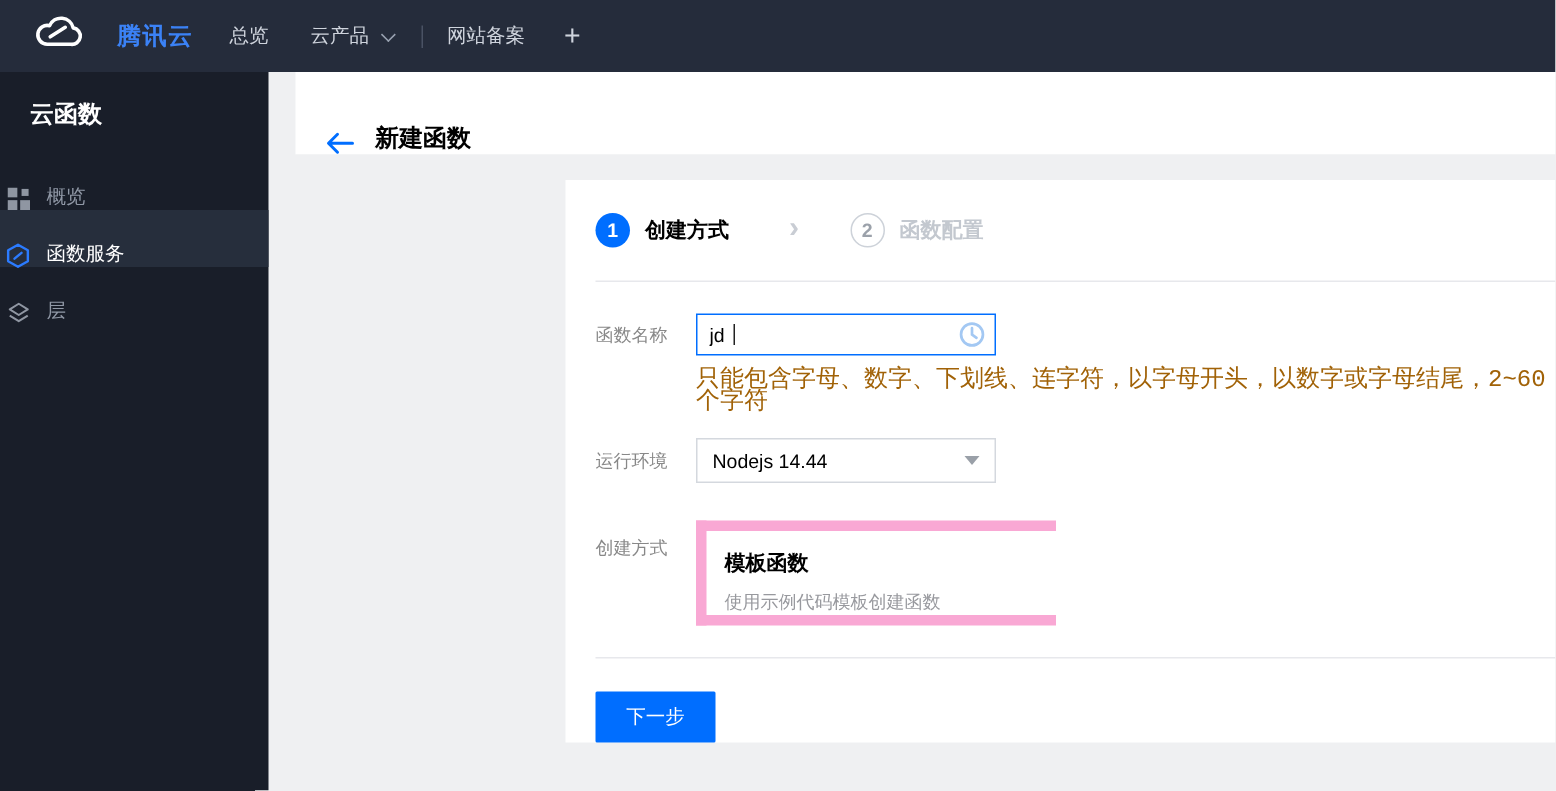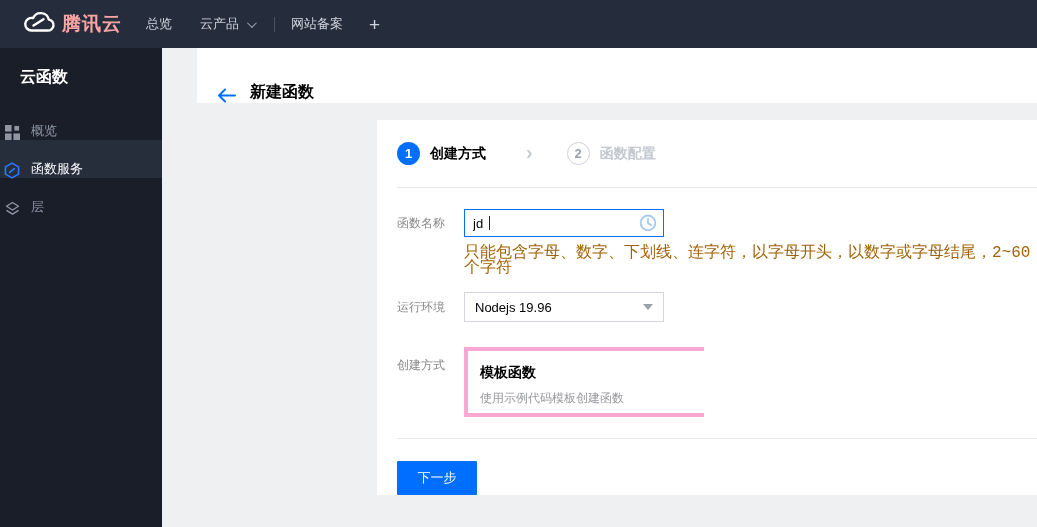--- a/index.html
+++ b/index.html
@@ -4,31 +4,31 @@
 <style>
   * { margin:0; padding:0; box-sizing:border-box; }
   html,body { width:1037px; height:527px; overflow:hidden;
     font-family:"Liberation Sans","DejaVu Sans",sans-serif; background:#eff0f2; }
   .stage { position:relative; width:1037px; height:527px; }
 
   
   .topbar { position:absolute; left:0; top:0; width:100%; height:48px;
     background:#252c3b; display:flex; align-items:center; }
   .logo { display:flex; align-items:center; margin-left:22px; cursor:pointer; }
-  .brand { color:#fca5a5; font-size:19px; font-weight:bold; margin-left:6px; letter-spacing:1px; }
+  .brand { color:#3b82f6; font-size:16px; font-weight:bold; margin-left:22px; letter-spacing:1px; }
   .topnav { display:flex; align-items:center; margin-left:24px; }
   .topnav-item { color:#cfd4dd; font-size:13px; cursor:pointer; display:flex; align-items:center; }
   .topnav-item + .topnav-item { margin-left:28px; }
   .caret-down { width:7px; height:7px; border-right:1.5px solid #9aa3b2;
     border-bottom:1.5px solid #9aa3b2; transform:rotate(45deg) translateY(-2px); margin-left:8px; }
   .topnav-sep { width:1px; height:15px; background:#4a5264; margin:0 16px 0 20px; }
   .topnav-plus { color:#cfd4dd; font-size:19px; margin-left:26px; cursor:pointer; line-height:1; }
 
   
-  .sidebar { position:absolute; left:0; top:48px; width:162px; bottom:0; background:#191e29; }
+  .sidebar { position:absolute; left:0; top:48px; width:179px; bottom:0; background:#191e29; }
   .side-title { padding:18px 0 0 20px; font-size:16px; font-weight:bold; color:#fff; line-height:22px; }
   .side-menu { margin-top:14px; }
   .side-item { height:38px; display:flex; align-items:flex-end; padding-left:4px;
     color:#9098a6; font-size:13px; cursor:pointer; }
   .side-item .si-icon { width:16px; height:16px; margin-right:11px; display:flex;
     align-items:center; justify-content:center; }
   .side-item.active { background:#262e3c; color:#fff; }
 
   
   .main-header { position:absolute; left:197px; top:48px; right:0; height:55px;
@@ -71,21 +71,21 @@
   .clock { position:absolute; right:7px; top:5px; cursor:pointer; }
   .helper { margin-top:9px; font-size:16px; color:#a16207; line-height:15px;font-family:Liberation Mono, monospace; }
 
   .select-box { width:200px; height:30px; border:1px solid #d4d8de; background:#fff;
     display:flex; align-items:center; justify-content:space-between; padding:0 10px;
     font-size:13px; color:#000; cursor:pointer; }
   .tri-down { width:0; height:0; border-left:5px solid transparent;
     border-right:5px solid transparent; border-top:6px solid #9aa0a8; }
 
   .tiles { display:flex; }
-  .tile { width:240px; height:70px; border:4px solid #f9a8d4; background:#fff;
+  .tile { width:240px; height:70px; border:7px solid #f9a8d4; background:#fff;
     padding:13px 12px; cursor:pointer; }
   .tile.plain { border-right:none; }
   .tile.selected { width:239px; border:1px solid #006eff; background:#f3f4f6; }
   .tile-title { font-size:14px; font-weight:bold; color:#000; }
   .tile-desc { font-size:12px; color:#98999e; margin-top:8px; }
 
   .card-footer-divider { margin-top:21px; }
   .next-btn { display:block; margin:22px 0 0 20px; width:80px; height:34px;
     background:#006eff; color:#fff; border:none; font-size:13px; cursor:pointer;
     border-radius:1px; font-family:"Liberation Sans","DejaVu Sans",sans-serif; }
@@ -197,21 +197,21 @@
                 </svg>
               </span>
             </div>
             <div class="helper">只能包含字母、数字、下划线、连字符，以字母开头，以数字或字母结尾，2~60个字符</div>
           </div>
         </div>
 
         <div class="frow frow-runtime">
           <span class="flabel">运行环境</span>
           <div class="select-box">
-            <span>Nodejs 19.96</span>
+            <span>Nodejs 14.44</span>
             <span class="tri-down"></span>
           </div>
         </div>
 
         <div class="frow frow-method">
           <span class="flabel">创建方式</span>
           <div class="tiles">
             <div class="tile plain">
               <div class="tile-title">模板函数</div>
               <div class="tile-desc">使用示例代码模板创建函数</div>

